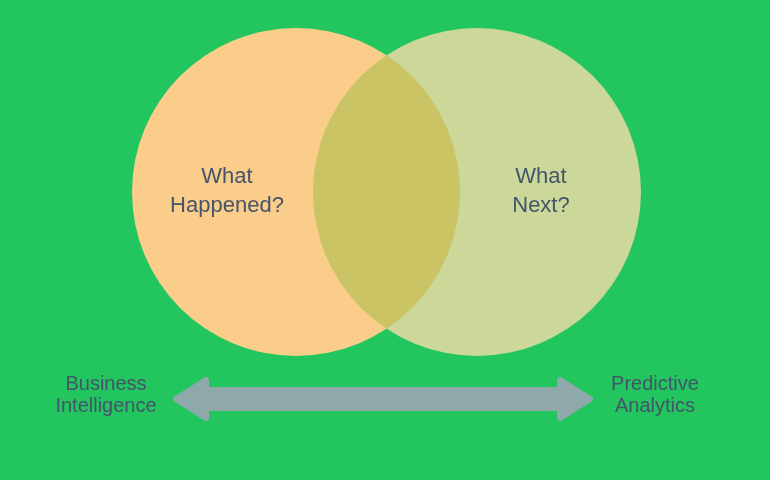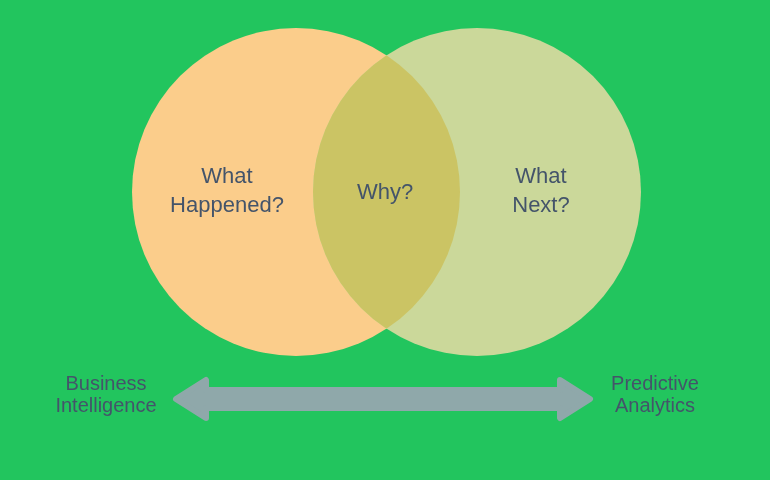--- a/index.html
+++ b/index.html
@@ -60,21 +60,20 @@
     <g clip-path="url(#leftClip)">
       <circle cx="477" cy="192" r="164" fill="#CBC464"></circle>
     </g>
 
     <polygon class="arrow-shape" points="176,399 206,380 206,390 560,390 560,380 590,399 560,418 560,408 206,408 206,418" fill="#8FA8AA"></polygon>
   </svg>
 
   <div class="label circle-label" style="left:137px; top:161px; width:180px;">What
 Happened?</div>
 
-  <div class="label circle-label" style="left:335px; top:177px; width:100px;">Why?</div>
 
   <div class="label circle-label" style="left:461px; top:161px; width:160px;">What
 Next?</div>
 
   <div class="label axis-label" style="left:575px; top:372px; width:160px;">Predictive
 Analytics</div>
 
   <div class="label axis-label" style="left:26px; top:372px; width:160px;">Business
 Intelligence</div>
 

